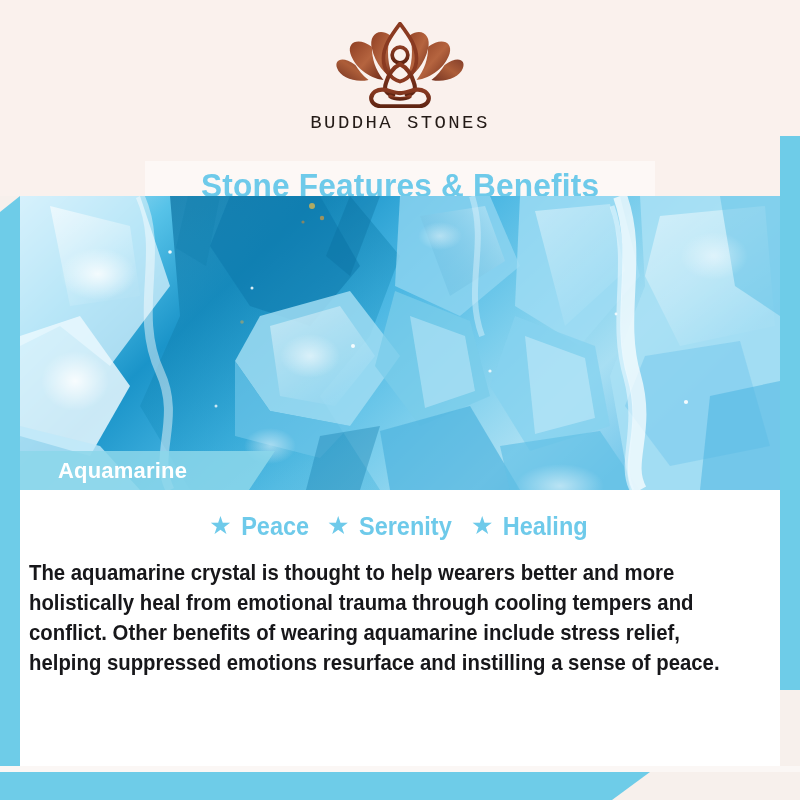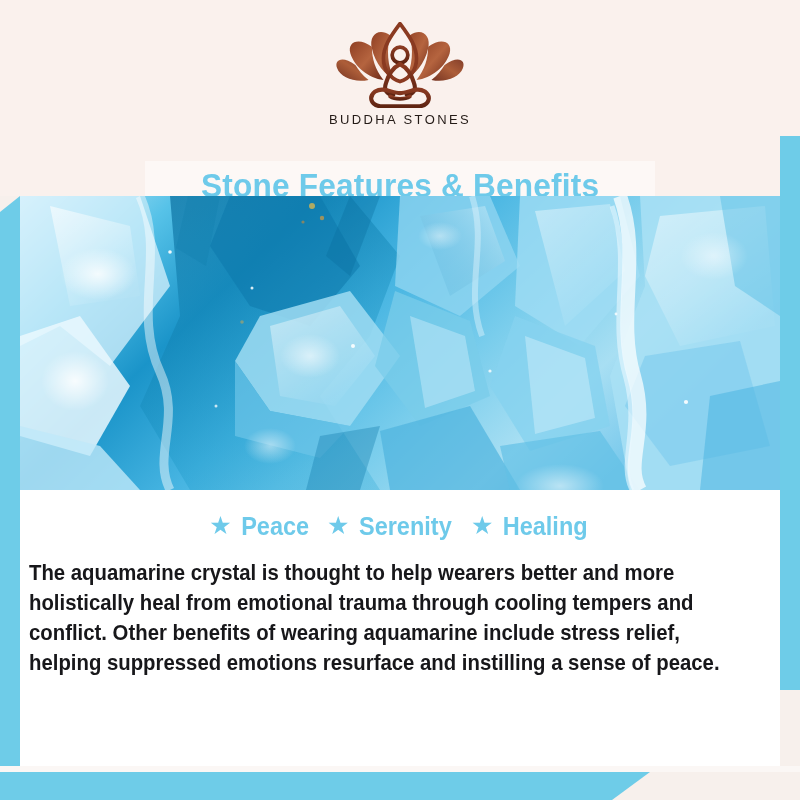--- a/index.html
+++ b/index.html
@@ -26,22 +26,22 @@
   
   .logo-wrap {
     position: absolute;
     left: 0; top: 22px; width: 800px;
     display: flex; flex-direction: column;
     align-items: center; justify-content: flex-start;
   }
   .logo-mark { width: 168px; height: 86px; display: block; }
   .logo-word {
     margin-top: 4px;
-    font-family: Liberation Sans, sans-serif;
-    font-size: 13px;
+    font-family: Liberation Mono, monospace;
+    font-size: 19px;
     letter-spacing: 2.4px;
     color: #241b17;
     font-weight: 400;
   }
 
   
   .title-banner {
     position: absolute;
     left: 145px; top: 141px; width: 510px; height: 49px;
     background: #fdf8f6;
@@ -301,20 +301,23 @@
       <circle cx="302" cy="22" r="2.2" fill="#d99a3c" opacity="0.7"></circle>
       <circle cx="283" cy="26" r="1.6" fill="#cf8b36" opacity="0.6"></circle>
       <circle cx="222" cy="126" r="1.8" fill="#d7a94b" opacity="0.5"></circle>
 
       <path d="M330,0 L360,0 L330,80 L306,60 Z" fill="#0a6e9d" opacity="0.35"></path>
       <path d="M168,0 L200,0 L186,70 L156,52 Z" fill="#127ead" opacity="0.3"></path>
       <path d="M300,240 L360,230 L340,294 L286,294 Z" fill="#0e77a8" opacity="0.35"></path>
     </svg>
   </div>
 
+  <div class="stone-tag">
+    <span class="stone-tag-label">Aquamarine</span>
+  </div>
 
   <div class="content">
 
     <div class="features">
       <div class="feature">
         <span class="star-icon">★</span>
         <span class="feature-label">Peace</span>
       </div>
       <div class="feature">
         <span class="star-icon">★</span>

